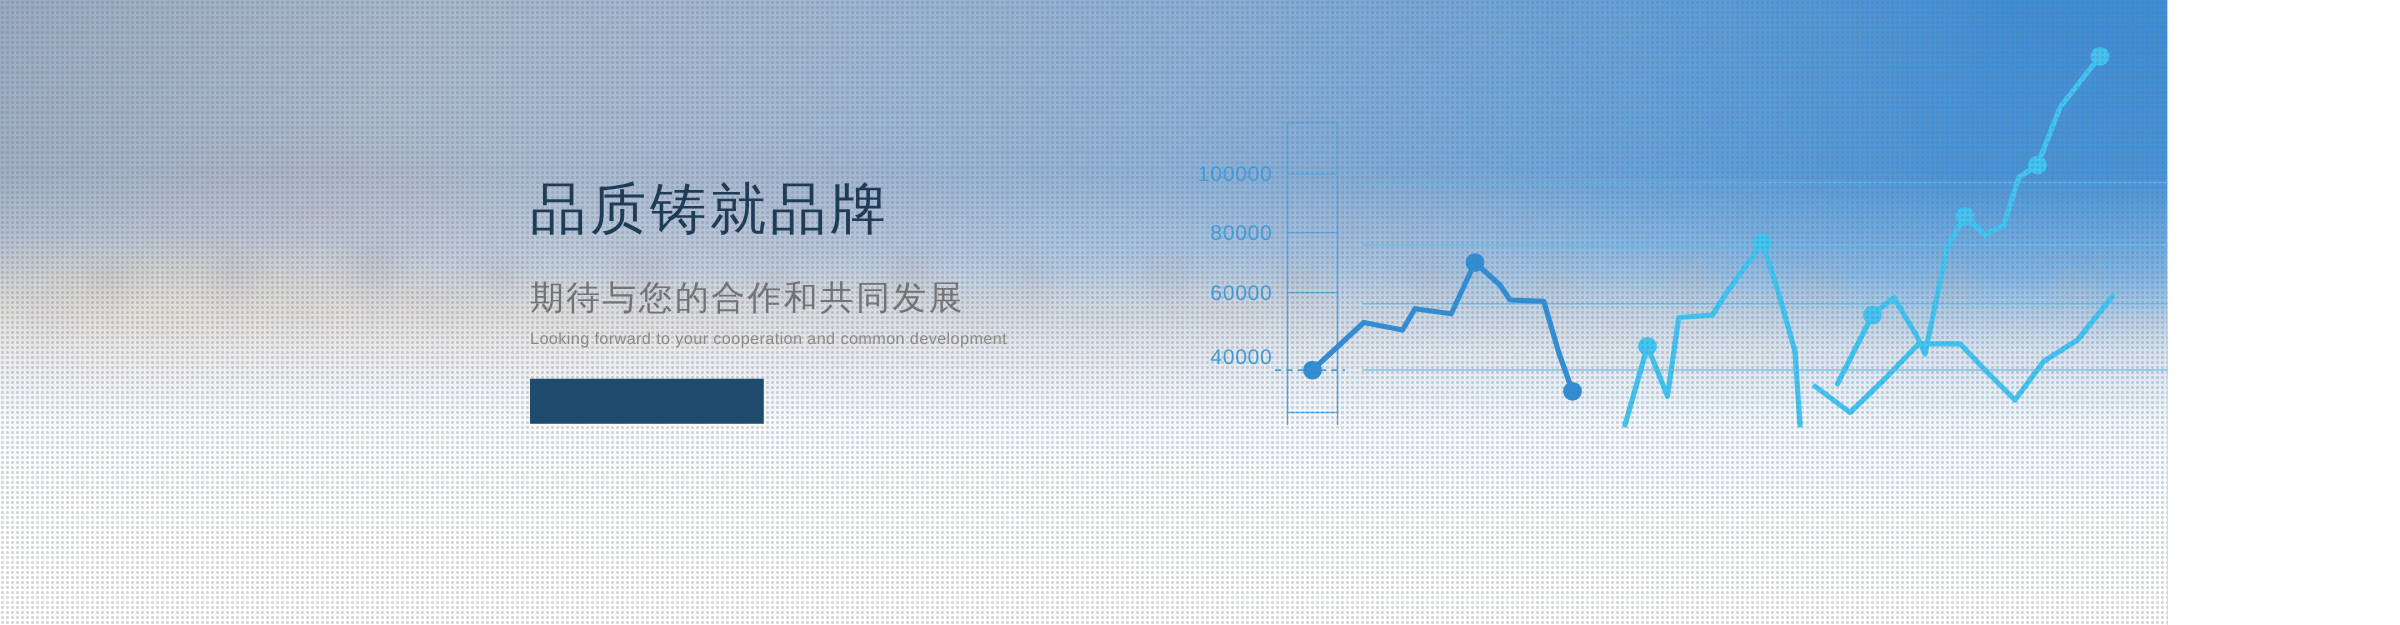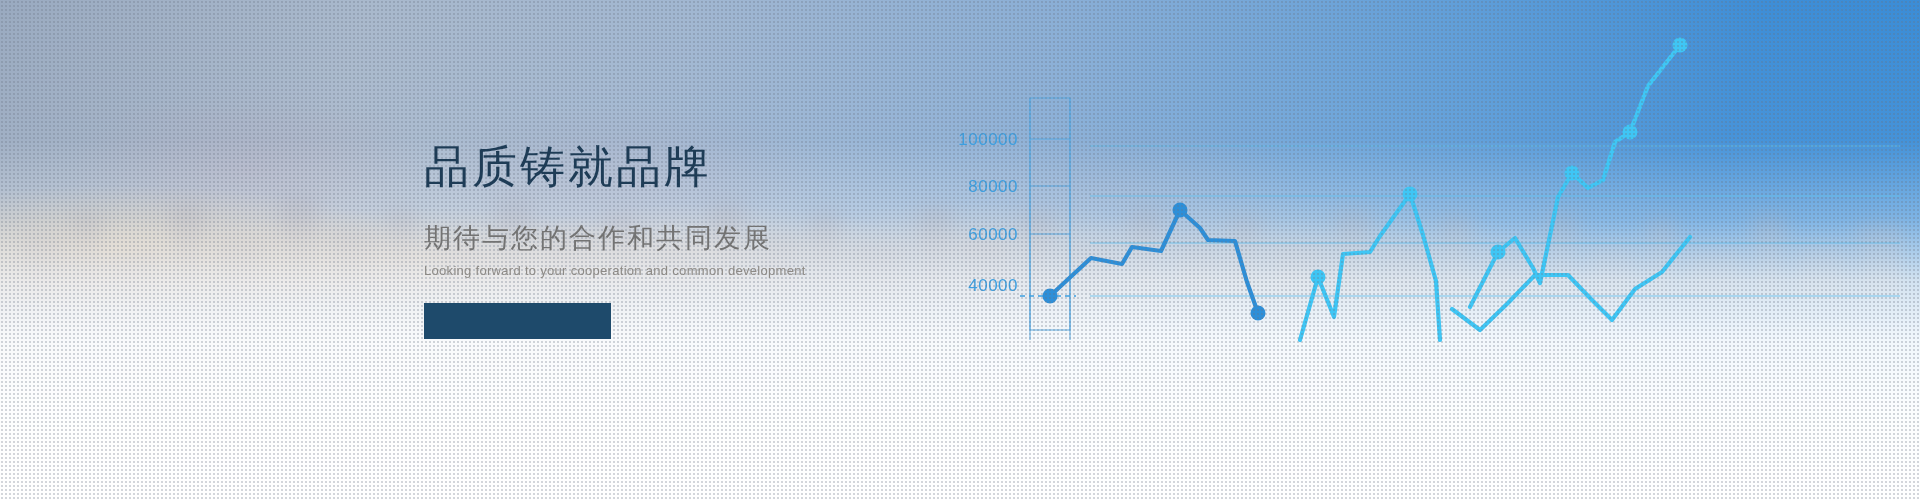--- a/index.html
+++ b/index.html
@@ -1,21 +1,21 @@
 <!DOCTYPE html>
 <html lang="zh"><head>
 <meta charset="utf-8">
 <title>Banner</title>
 <style>
   html,body{margin:0;padding:0;background:#fff;}
   body{font-family:"Liberation Sans","DejaVu Sans",sans-serif;}
 
   #banner{
     position:relative;
-    width:1920px;
+    width:1734px;
     height:500px;
     overflow:hidden;
     background:#dfe3e9;
   }
 
   
   .bg-layer{position:absolute;inset:0;}
 
   
   .bg-sky{

